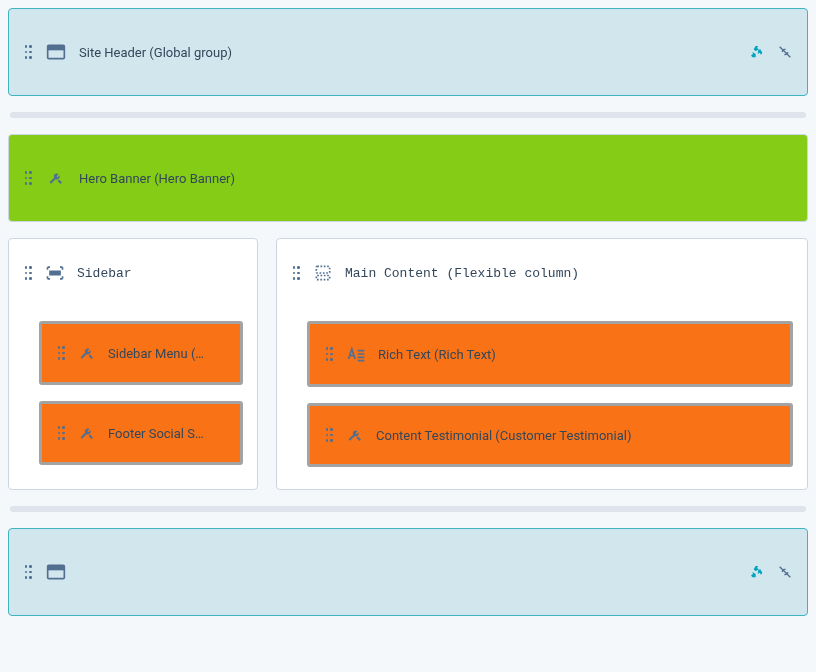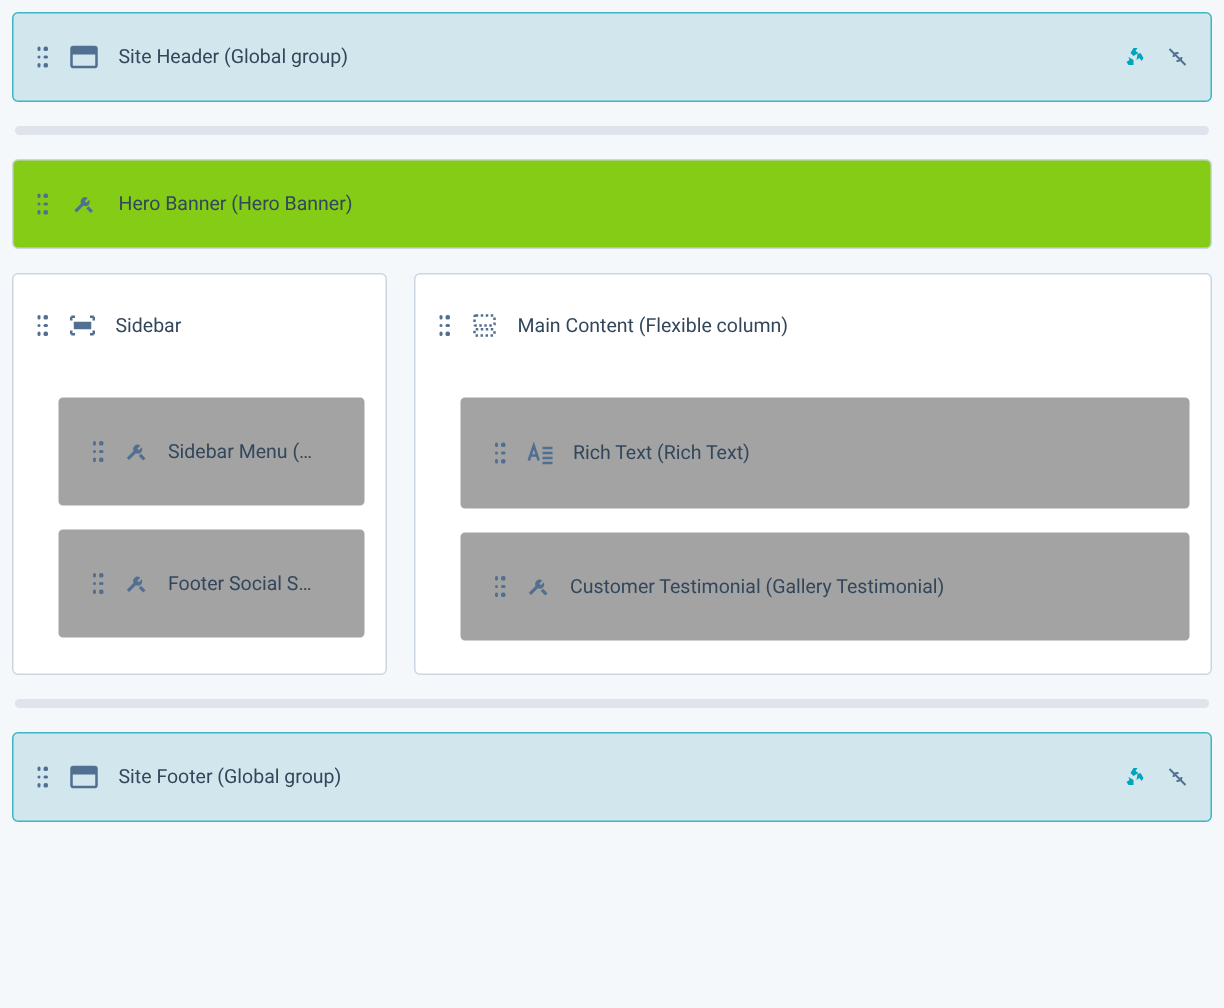--- a/index.html
+++ b/index.html
@@ -17,21 +17,21 @@
     background: #84cc16;
     padding: 0;
   }
   .block-global {
     background: #d2e7ed;
     border: 1px solid #3fb5c1;
   }
   .block-row {
     display: flex;
     align-items: center;
-    padding: 18px 14px;
+    padding: 32px 14px;
     gap: 12px;
   }
   .block-row .label {
     color: #33475b;
     font-size: 13px;
     white-space: nowrap;
     overflow: hidden;
     text-overflow: ellipsis;
   }
   .block-row .icon-slot {
@@ -89,31 +89,32 @@
   }
   .col-header {
     display: flex;
     align-items: center;
     gap: 12px;
     padding: 8px 0 14px 0;
   }
   .col-header .label {
     color: #33475b;
     font-size: 13px;
+    font-family: Liberation Mono, monospace;
   }
   .col .children {
     display: flex;
     flex-direction: column;
     gap: 16px;
     padding-left: 16px;
   }
   .module {
-    border: 7px solid #a3a3a3;
+    border: 3px solid #a3a3a3;
     border-radius: 3px;
-    background: #a3a3a3;
+    background: #f97316;
   }
   .module .mrow {
     display: flex;
     align-items: center;
     gap: 12px;
     padding: 20px 14px;
   }
   .module .mrow .label {
     color: #33475b;
     font-size: 13px;
@@ -369,21 +370,21 @@
             <div class="dots-row">
                 <span class="dot"></span>
                 <span class="dot"></span>
               </div>
           </div>
           <div class="icon-slot">
             <svg width="18" height="18">
                 <use href="#sym-tools"></use>
               </svg>
           </div>
-          <span class="label">Customer Testimonial (Gallery Testimonial)</span>
+          <span class="label">Content Testimonial (Customer Testimonial)</span>
         </div>
       </div>
     </div>
   </div>
 
 </div>
 
 <div class="divider"></div>
 
 <div class="block block-global">
@@ -400,21 +401,20 @@
       <div class="dots-row">
           <span class="dot"></span>
           <span class="dot"></span>
         </div>
     </div>
     <div class="icon-slot">
       <svg width="20" height="20">
           <use href="#sym-layout-header"></use>
         </svg>
     </div>
-    <span class="label">Site Footer (Global group)</span>
     <div class="right-icons">
       <span>
           <svg width="16" height="16">
             <use href="#sym-recycle"></use>
           </svg>
         </span>
       <span>
           <svg width="16" height="16">
             <use href="#sym-unlink"></use>
           </svg>

